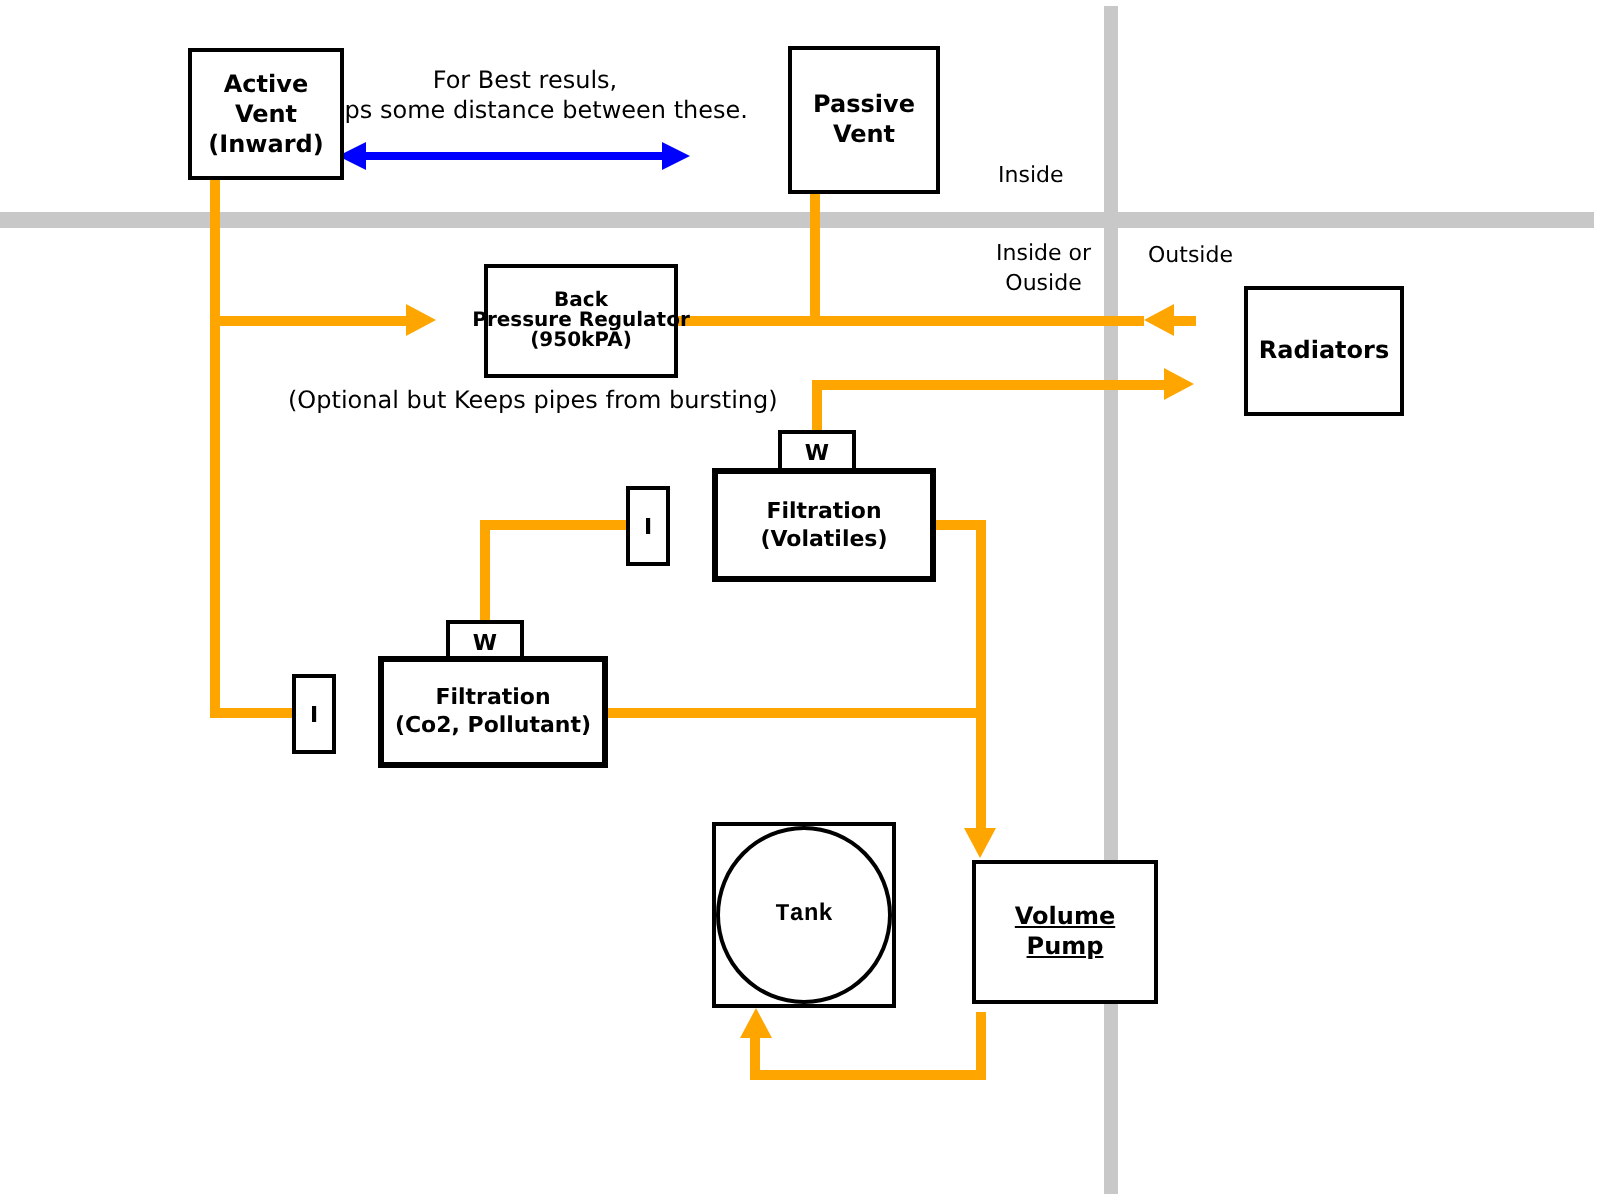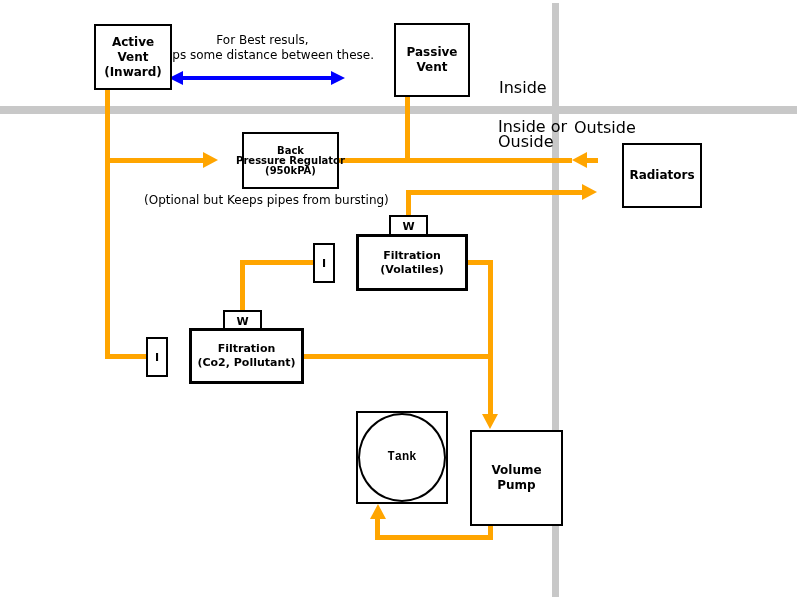--- a/index.html
+++ b/index.html
@@ -26,21 +26,21 @@
     display:flex;flex-direction:column;align-items:center;justify-content:center;text-align:center;
     font-weight:bold;font-size:12px;line-height:15px;z-index:3;margin-left:24px;
   }
   .tab{
     position:absolute;background:var(--bg);border:2px solid var(--ink);box-sizing:border-box;
     display:flex;align-items:center;justify-content:center;font-weight:bold;font-size:11px;z-index:2;
   }
   .fmain{z-index:4;border-width:3px;font-size:11px;line-height:14px;white-space:nowrap;}
   .bpr{font-size:10px;line-height:10px;white-space:nowrap;}
   .note{position:absolute;font-size:12px;line-height:15px;z-index:1;}
-  .region{position:absolute;font-size:16px;line-height:15px;z-index:1;}
+  .region{position:absolute;font-size:11px;line-height:15px;z-index:1;text-align:center;}
   .tank-circle{position:absolute;left:0;top:0;right:0;bottom:0;border:2px solid var(--ink);border-radius:50%;}
   .tank-label{position:relative;z-index:1;font-family:Liberation Mono, monospace;}
 </style>
 </head>
 <body>
 
 <div class="canvas">
 
   <div class="divider" style="left:552px;top:3px;width:7px;height:594px;"></div>
   <div class="divider" style="left:0px;top:106px;width:797px;height:8px;"></div>
@@ -140,18 +140,18 @@
   <div class="node fmain" style="left:165px;top:328px;width:115px;height:56px;">
     <div>Filtration</div>
     <div>(Co2, Pollutant)</div>
   </div>
 
   <div class="node" style="left:332px;top:411px;width:92px;height:93px;">
     <div class="tank-circle"></div>
     <div class="tank-label">Tank</div>
   </div>
 
-  <div class="node" style="left:446px;top:430px;width:93px;height:96px;">
+  <div class="node" style="left:462px;top:430px;width:93px;height:72px;text-decoration:underline;">
     <div>Volume</div>
     <div>Pump</div>
   </div>
 
 </div>
 
 </body></html>

